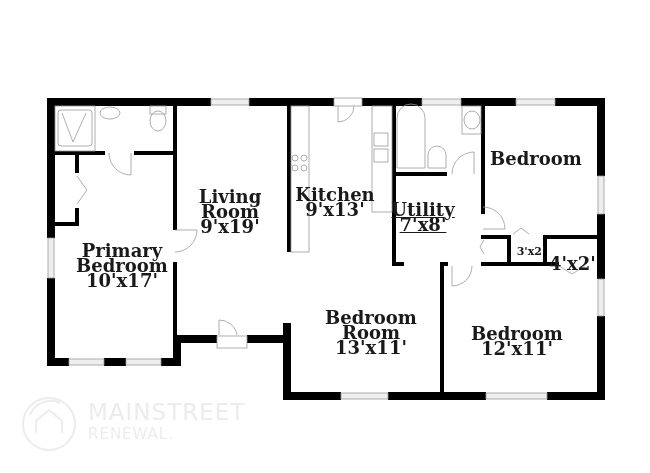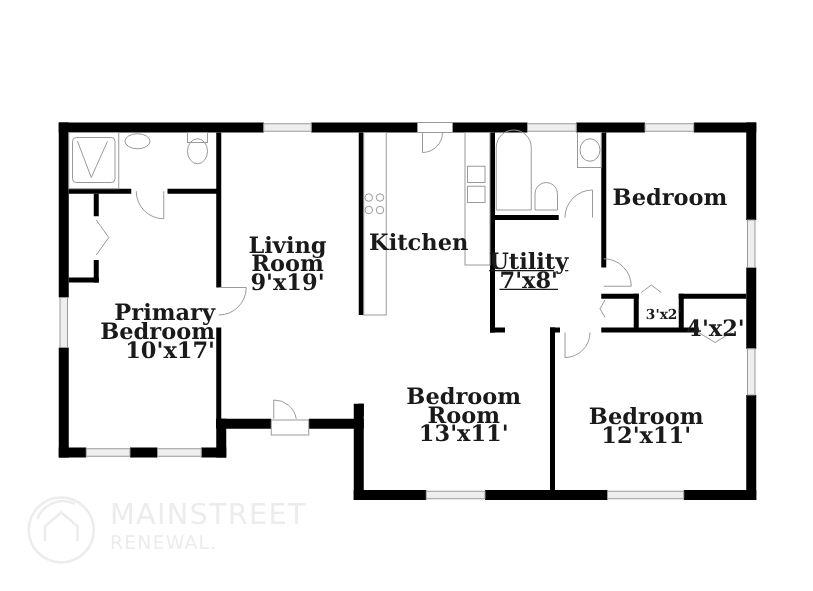--- a/index.html
+++ b/index.html
@@ -134,34 +134,35 @@
 
     <path d="M397 168 L397 118 A14 14 0 0 1 425 118 L425 168 Z"></path>
 
     <path d="M428 168 L428 155 A9 9 0 0 1 446 155 L446 168 Z"></path>
 
     <rect x="462" y="106" width="19" height="28"></rect>
     <ellipse cx="472" cy="120" rx="8" ry="9"></ellipse>
   </g>
 </svg>
 
-<div class="room-label" style="left:72px; top:243px; width:100px;text-align:right;">
+<div class="room-label" style="left:72px; top:243px; width:100px;">
   <span>Primary</span>
   <span>Bedroom</span>
   <span>10'x17'</span>
 </div>
 
 <div class="room-label" style="left:180px; top:189px; width:100px;">
   <span>Living</span>
   <span>Room</span>
   <span>9'x19'</span>
 </div>
 
 <div class="room-label" style="left:291px; top:175px; width:88px;margin-top:12px;">
   <span>Kitchen</span>
+  <span>9'x13'</span>
 </div>
 
 <div class="room-label" style="left:383px; top:202px; width:80px;text-decoration:underline;">
   <span>Utility</span>
   <span>7'x8'</span>
 </div>
 
 <div class="room-label" style="left:486px; top:151px; width:100px;">
   <span>Bedroom</span>
 </div>

